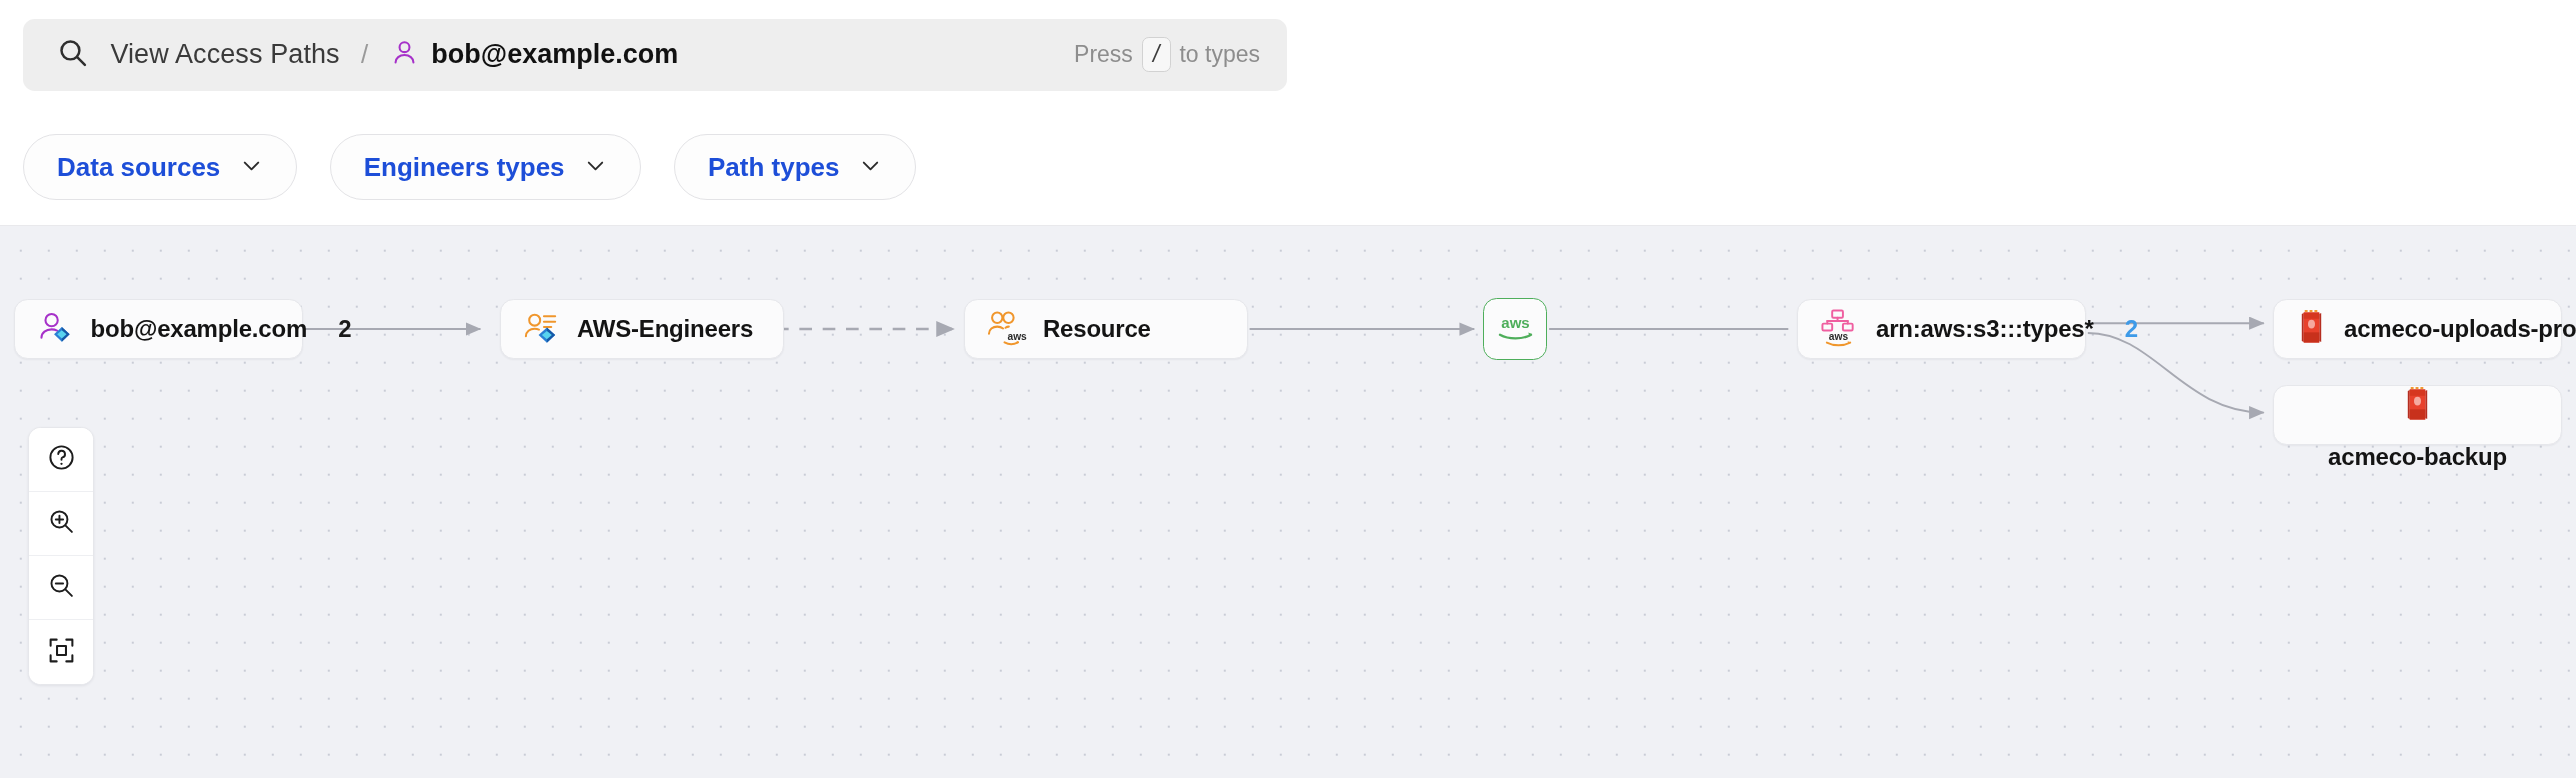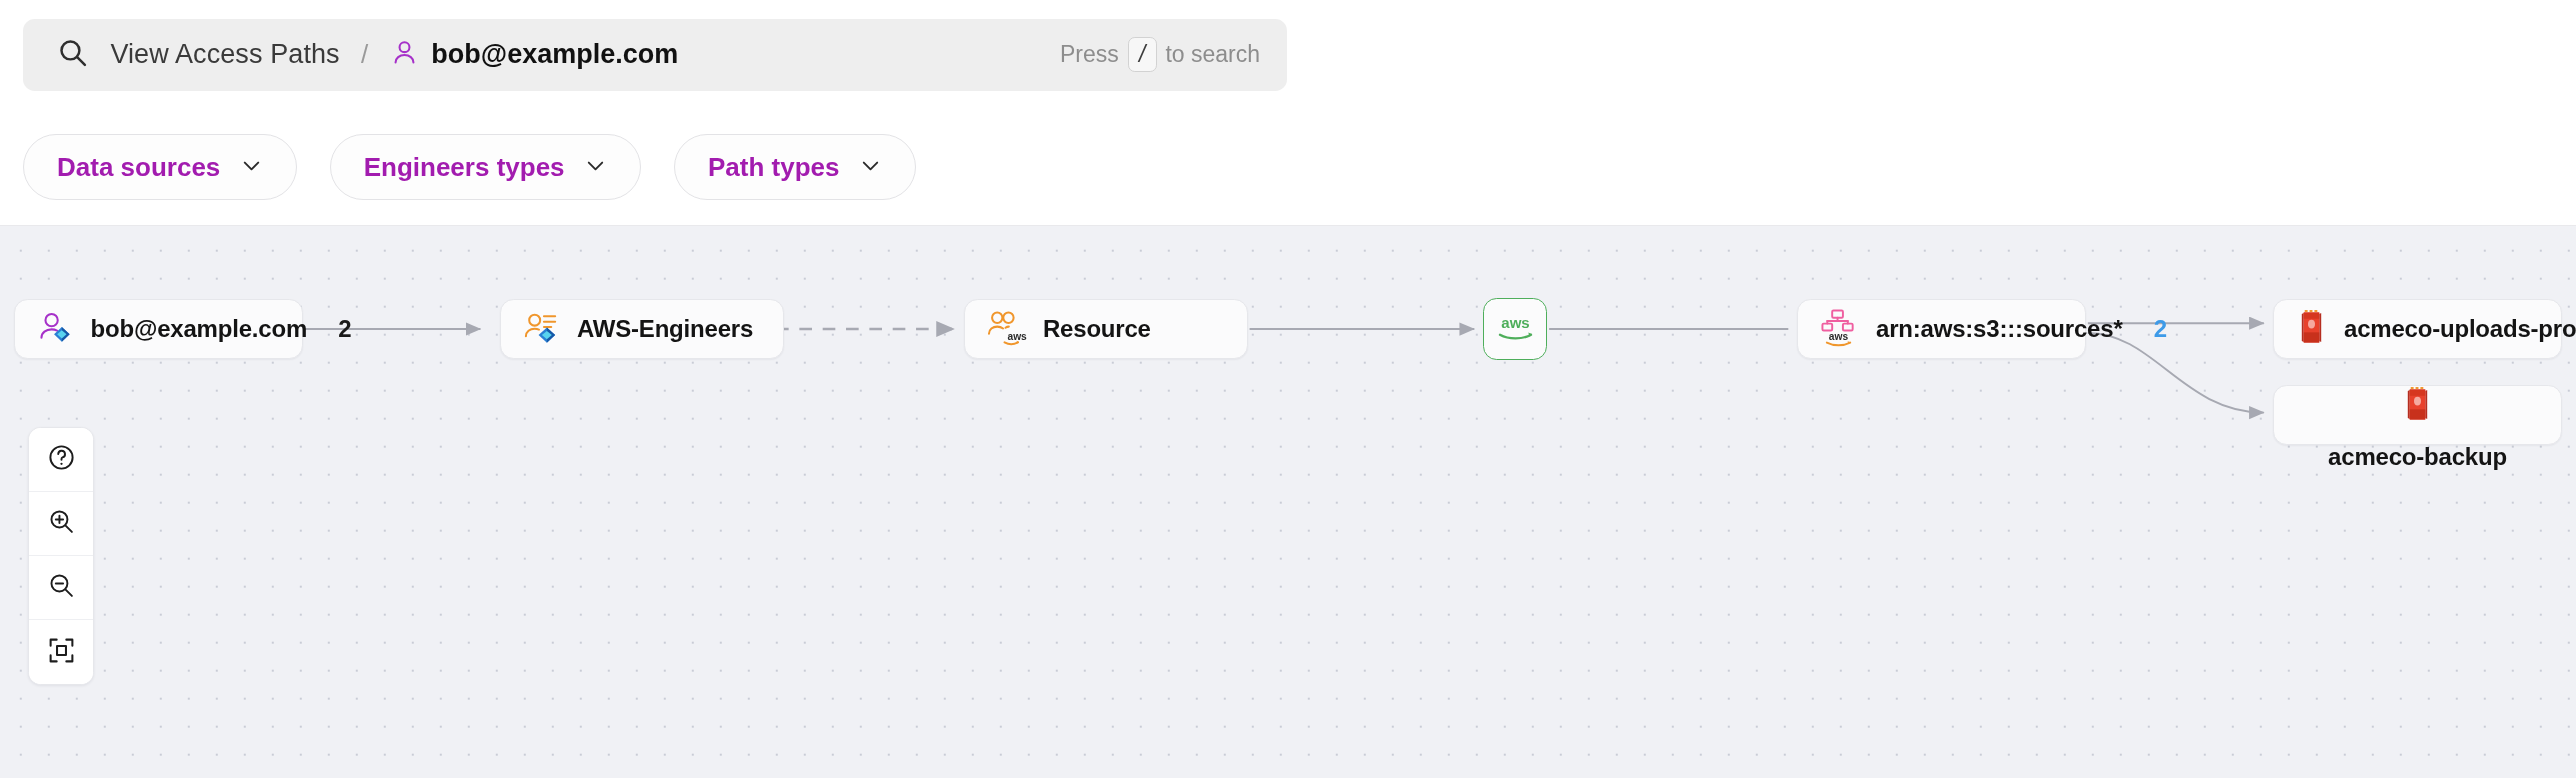--- a/index.html
+++ b/index.html
@@ -81,21 +81,21 @@
     border: 1px solid #e3e3e6;
     border-radius: 33px;
     display: flex; align-items: center;
     gap: 19.4px;
     padding: 0 33px;
     cursor: pointer;
   }
   .filter-label {
     font-size: 26px;
     font-weight: bold;
-    color: #a21caf;
+    color: #1d4ed8;
     white-space: nowrap;
   }
   .chev { display: block; }
 
   
   .canvas {
     position: relative;
     height: 553px;
     background-color: #f0f1f5;
     background-image: radial-gradient(circle, #c9ccd6 1.3px, transparent 1.4px);
@@ -185,21 +185,21 @@
           <circle cx="12" cy="7.6" r="4.1"></circle>
           <path d="M4.6 20.2c0-3.6 3.3-6.1 7.4-6.1s7.4 2.5 7.4 6.1"></path>
         </svg>
       </span>
       <span class="crumb-user-label">bob@example.com</span>
     </span>
 
     <span class="search-hint">
       <span>Press</span>
       <span class="kbd">/</span>
-      <span>to search</span>
+      <span>to types</span>
     </span>
 
   </div>
 </div>
 
 <div class="filterrow">
 
   <div class="filter-btn">
     <span class="filter-label">Data sources</span>
     <span class="chev">
@@ -326,21 +326,21 @@
           <line x1="19" y1="10" x2="19" y2="13.4"></line>
           <line x1="8.5" y1="13.4" x2="29.5" y2="13.4"></line>
           <line x1="8.5" y1="13.4" x2="8.5" y2="16"></line>
           <line x1="29.5" y1="13.4" x2="29.5" y2="16"></line>
         </g>
         <text x="20" y="33" text-anchor="middle" font-family="Liberation Sans, sans-serif" font-size="10.5" font-weight="bold" fill="#2a2a2a">aws</text>
         <path d="M8 35.5c7 3.6 17 3.6 24 0" fill="none" stroke="#f0962c" stroke-width="2" stroke-linecap="round"></path>
         <path d="M29.3 34 L31.8 34.9 L30.5 37.2 Z" fill="#f0962c"></path>
       </svg>
     </span>
-    <span class="node-label">arn:aws:s3:::sources*</span>
+    <span class="node-label">arn:aws:s3:::types*</span>
     <span class="node-count count-blue">2</span>
   </div>
 
   <div class="node" style="left:2273px; top:73px; width:289px; height:60px;">
     <span class="node-icon">
       <svg width="33" height="37" viewBox="0 0 34 38">
         <path d="M7 5 L9 4 L9 34 L7 33 Z" fill="#b52d20"></path>
         <path d="M25 5 L27 4 L27 34 L25 33 Z" fill="#b52d20"></path>
         <rect x="9" y="3.5" width="16" height="31" fill="#e8412c"></rect>
         <path d="M9 3.5 L25 3.5 L25 10 L9 10 Z" fill="#d6361f"></path>

